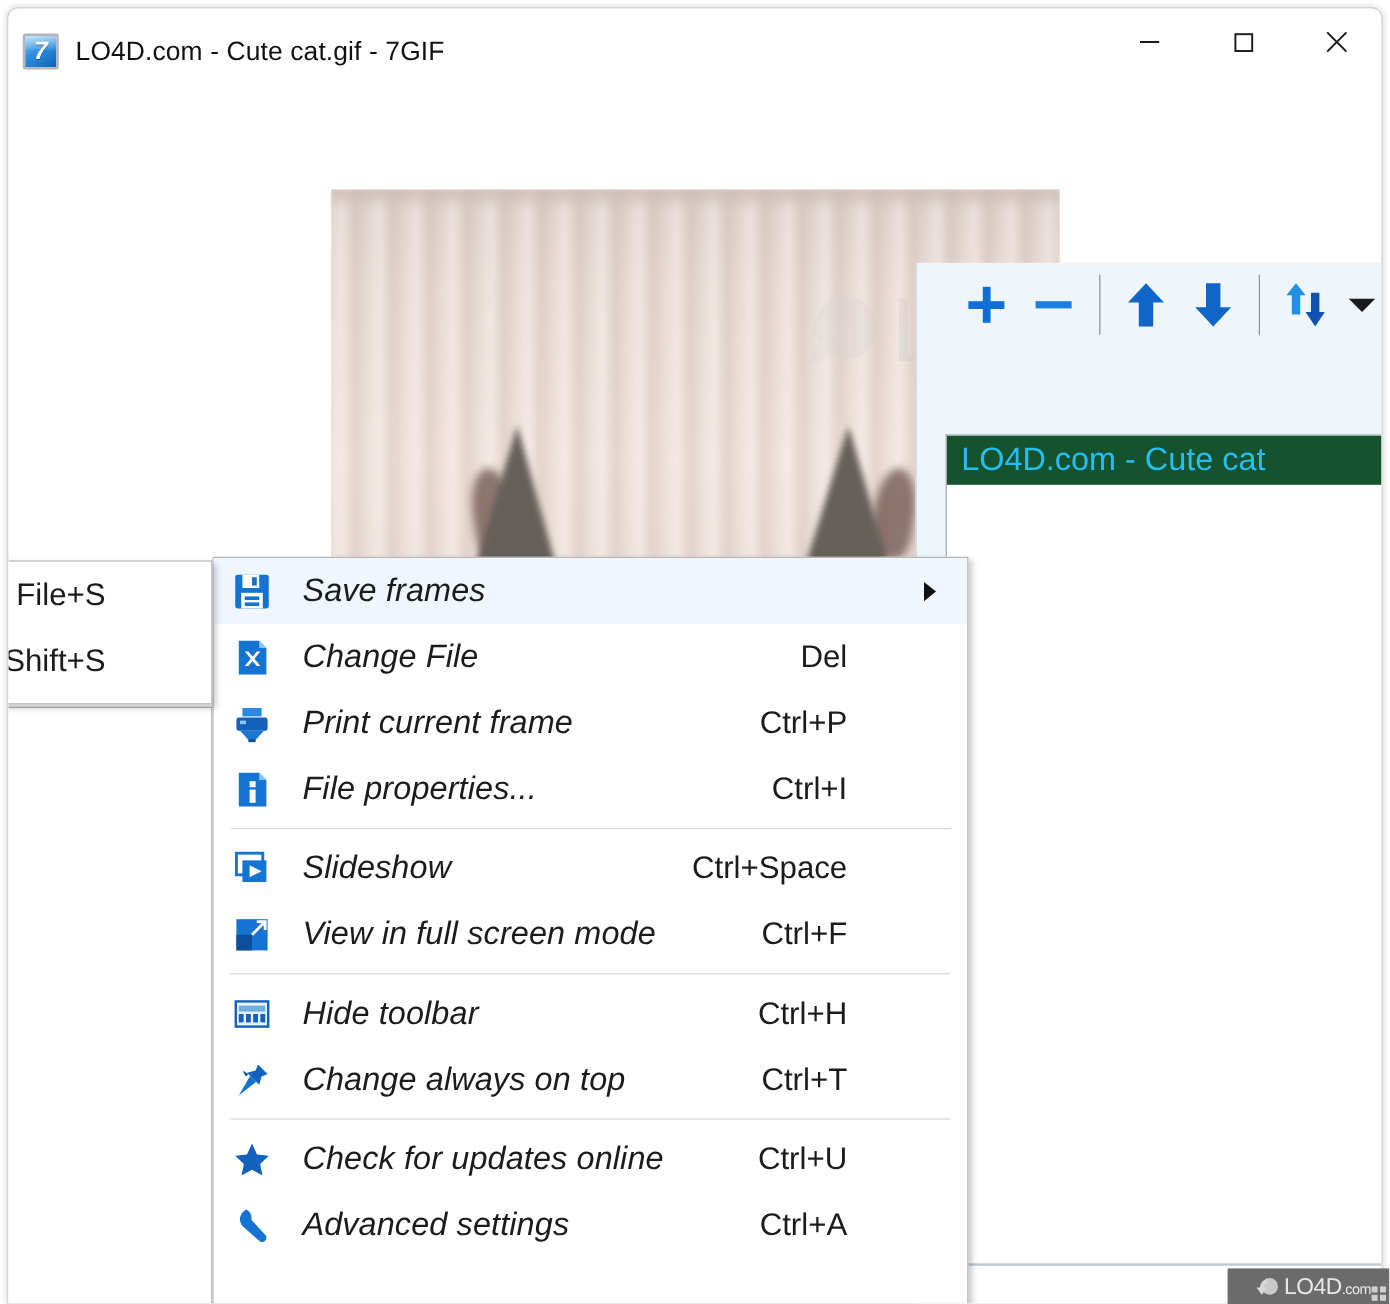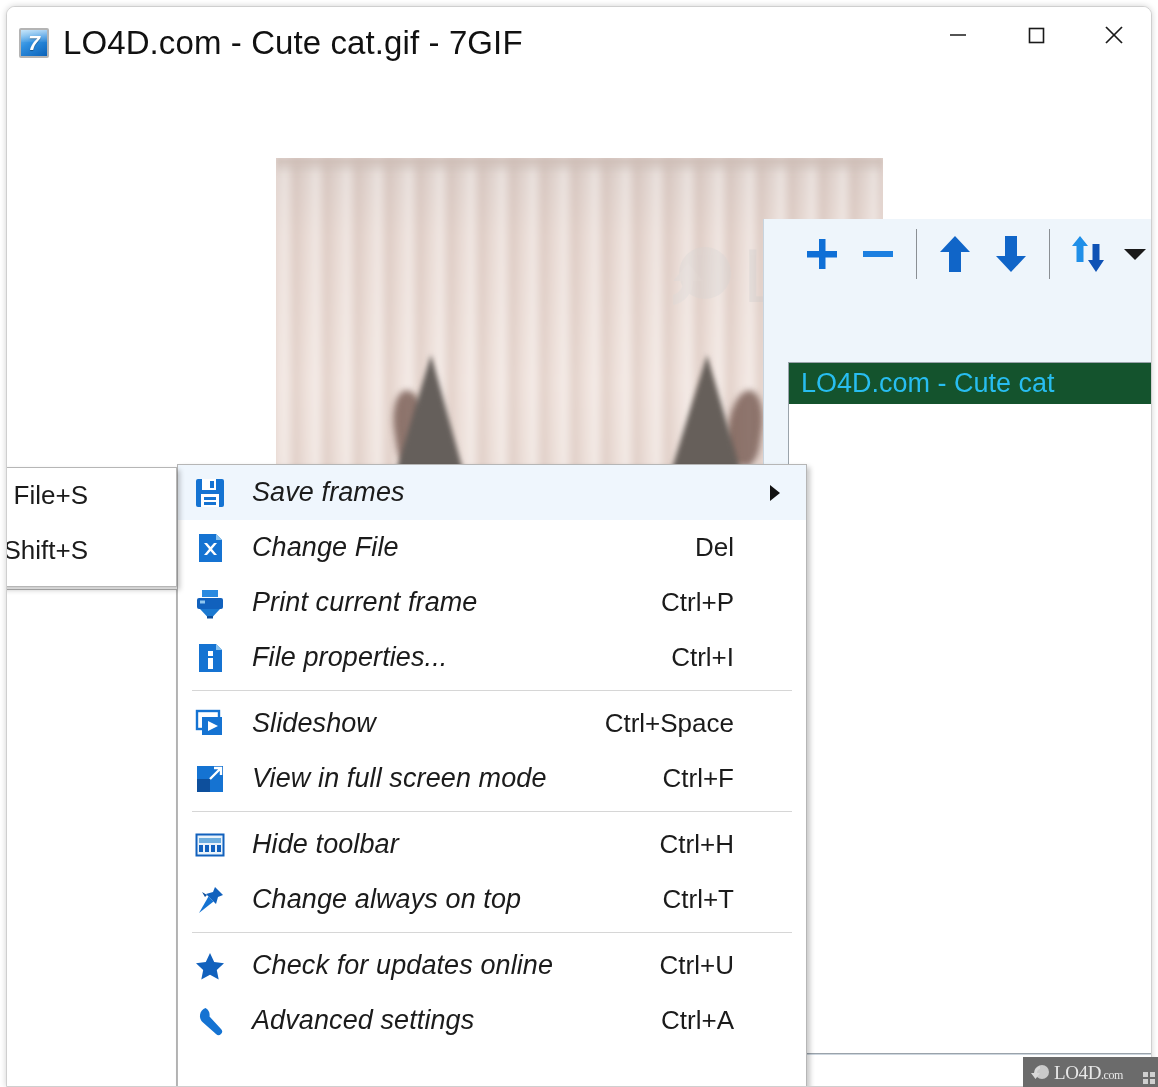--- a/index.html
+++ b/index.html
@@ -67,21 +67,21 @@
     text-shadow: 0 1px 1px rgba(0,0,0,0.35);
     transform: translateY(-1px);
   }
   .app-icon .shine {
     position: absolute; left: 0; top: 0;
     width: 100%; height: 45%;
     background: linear-gradient(to bottom, rgba(255,255,255,0.55), rgba(255,255,255,0.05));
   }
   .title-text {
     margin-left: 14px;
-    font-size: 33px;
+    font-size: 22px;
     color: #111111;
     white-space: nowrap;
     letter-spacing: 0.1px;
   }
   .win-buttons {
     display: flex;
     flex: 0 0 auto;
     height: 72px;
   }
   .win-btn {
@@ -259,23 +259,22 @@
     background: #eef5fb;
   }
 
   
   .lo4d-badge {
     position: absolute;
     right: 0; bottom: 0;
     width: 135px; height: 30px;
     background: #6b6b6b;
     display: flex; align-items: center;
-    padding-left: 6px;
+    padding-left: 22px;
     z-index: 40;
-    font-family: Liberation Serif, serif;
   }
   .lo4d-badge .b-glyph { width: 22px; height: 22px; position: relative; flex: 0 0 auto; }
   .lo4d-badge .b-text {
     color: #e8e8e8;
     font-size: 19px;
     letter-spacing: -0.4px;
     margin-left: 3px;
     line-height: 1;
   }
   .lo4d-badge .b-text .sm { font-size: 12px; }
@@ -318,21 +317,21 @@
     white-space: nowrap;
     padding-left: 18px;
     letter-spacing: 0.1px;
     font-style: italic;
   }
   .menu-accel {
     flex: 0 0 auto;
     font-size: 26px;
     color: #1b1b1b;
     white-space: nowrap;
-    padding-right: 72px;
+    padding-right: 100px;
   }
   .menu-arrow {
     position: absolute;
     right: 26px; top: 50%;
     transform: translateY(-50%);
     width: 0; height: 0;
     border-top: 8px solid transparent;
     border-bottom: 8px solid transparent;
     border-left: 10px solid #111111;
   }

